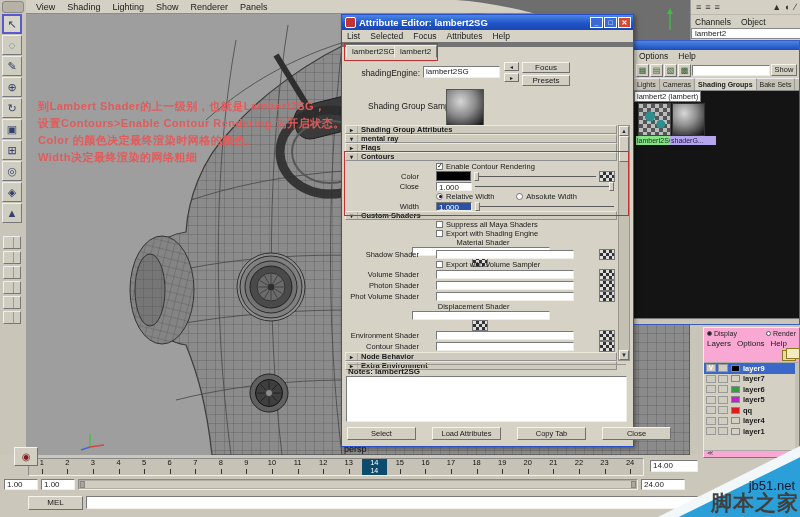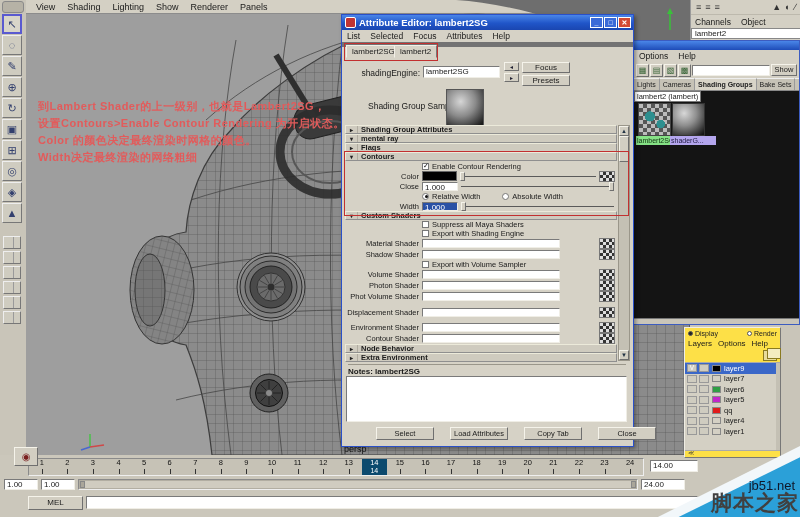--- a/index.html
+++ b/index.html
@@ -48,37 +48,37 @@
   .connbtn{position:absolute;width:15px;height:9px;font-size:6px;text-align:center;line-height:8px;color:#223;}
   #ae-focus{position:absolute;left:180px;top:47px;width:48px;height:11px;font-size:8px;text-align:center;line-height:9px;}
   #ae-presets{position:absolute;left:180px;top:60px;width:48px;height:11px;font-size:8px;text-align:center;line-height:9px;}
   #ae-sample-label{position:absolute;left:26px;top:86px;font-size:8.5px;}
   #ae-sample{position:absolute;left:104px;top:74px;width:36px;height:36px;background:radial-gradient(circle at 38% 32%,#d6d6d6,#8a8a8a 45%,#1c1c1c 92%);border:1px solid #555;}
   #ae-sections{position:absolute;left:3px;top:110px;width:272px;}
   .sec-hdr{height:9px;background:#cfcbbf;border:1px solid;border-color:#eceada #8f8f8f #8f8f8f #eceada;display:flex;align-items:center;font-size:7.5px;font-weight:bold;box-sizing:border-box;}
   .sec-hdr .arr{width:11px;text-align:center;font-size:6px;color:#222;border-right:1px solid #b0aca0;}
   .sec-hdr .lbl{padding-left:3px;}
   .row{position:relative;height:10px;font-size:7.5px;display:flex;align-items:center;}
-  .rlabel{width:74px;text-align:right;padding-right:3px;flex:none;}
+  .rlabel{width:74px;text-align:right;padding-right:17px;flex:none;}
   .cb{width:7px;height:7px;background:#fff;border:1px solid #777;flex:none;margin-right:3px;box-sizing:border-box;position:relative;}
   .cb.on::after{content:"✓";position:absolute;left:0;top:-2px;font-size:7px;color:#111;}
   .radio{width:7px;height:7px;border-radius:50%;background:#fff;border:1px solid #777;flex:none;margin-right:3px;box-sizing:border-box;position:relative;}
   .radio.on::after{content:"";position:absolute;left:1.5px;top:1.5px;width:3px;height:3px;border-radius:50%;background:#111;}
   .slider{flex:1;display:flex;align-items:center;height:10px;margin:0 3px;}
   .slider .track{flex:1;height:1px;background:#5a5a5a;}
   .slider .handle{width:5px;height:9px;background:#d2cec2;border:1px solid;border-color:#f5f3ea #6f6f6f #6f6f6f #f5f3ea;box-sizing:border-box;}
   .mapbtn{width:14px;height:9px;flex:none;margin-right:2px;background-image:linear-gradient(45deg,#333 25%,transparent 25%,transparent 75%,#333 75%),linear-gradient(45deg,#333 25%,#ddd 25%,#ddd 75%,#333 75%);background-size:6px 6px;background-position:0 0,3px 3px;border:1px solid #777;}
   .sfield{width:138px;height:9px;flex:none;}
   .swatch-black{width:33px;height:8px;background:#000;border:1px solid #666;flex:none;}
   #ae-scroll{position:absolute;left:276px;top:110px;width:12px;height:236px;background:#c4c0b4;border:1px solid #9a968a;box-sizing:border-box;}
   #ae-scroll .sarr{height:10px;background:#d2cec2;border:1px solid;border-color:#f5f3ea #6f6f6f #6f6f6f #f5f3ea;font-size:6px;text-align:center;line-height:9px;color:#234;box-sizing:border-box;}
   #ae-scroll .sthumb{height:26px;background:#d2cec2;border:1px solid;border-color:#f5f3ea #6f6f6f #6f6f6f #f5f3ea;box-sizing:border-box;}
   #ae-notes-label{position:absolute;left:6px;top:349px;font-size:8px;font-weight:bold;border-top:1px solid #9a968a;width:278px;padding-top:2px;}
   #ae-notes{position:absolute;left:4px;top:361px;width:281px;height:46px;background:#fff;}
-  #ae-footer{position:absolute;left:5px;top:412px;width:280px;height:13px;display:flex;gap:16px;margin-left:29px;}
+  #ae-footer{position:absolute;left:5px;top:412px;width:324px;height:13px;display:flex;gap:16px;}
   #ae-footer .fbtn{flex:1;font-size:7.5px;text-align:center;line-height:11px;}
   
   #shadepanel{left:633px;top:40px;width:167px;height:285px;background:#d4d0c4;border:1px solid #3c5cc0;box-sizing:border-box;z-index:30;display:flex;flex-direction:column;}
   #sp-title{height:9px;background:linear-gradient(180deg,#4a86e8,#1e4cb8);}
   #sp-menus{height:12px;display:flex;align-items:center;font-size:8.5px;}
   #sp-menus span{padding:0 5px;}
   #sp-toolbar{height:16px;display:flex;align-items:center;gap:1px;padding:0 2px;}
   .sp-ibtn{width:13px;height:13px;font-size:8px;line-height:12px;text-align:center;color:#2c5c2c;}
   #sp-search{flex:1;height:11px;}
   #sp-show{width:26px;height:12px;font-size:7.5px;text-align:center;line-height:10px;}
@@ -87,30 +87,30 @@
   .sp-tab.active{background:#d8d4c8;font-weight:bold;}
   #sp-dark{flex:1;background:#141414;position:relative;}
   #sp-tooltip{position:absolute;left:0;top:0;background:#fff;border:1px solid #777;font-size:7.5px;line-height:9px;padding:0 2px;white-space:nowrap;}
   #sp-sw1{position:absolute;left:4px;top:12px;width:31px;height:31px;background-image:radial-gradient(circle at 35% 40%,#2e8f8f 18%,transparent 19%),radial-gradient(circle at 70% 65%,#2e8f8f 14%,transparent 15%),linear-gradient(45deg,#555 25%,transparent 25%,transparent 75%,#555 75%),linear-gradient(45deg,#555 25%,#bbb 25%,#bbb 75%,#555 75%);background-size:100% 100%,100% 100%,8px 8px,8px 8px;background-position:0 0,0 0,0 0,4px 4px;border:1px solid #444;}
   #sp-sw2{position:absolute;left:38px;top:12px;width:31px;height:31px;background:radial-gradient(circle at 36% 30%,#d8d8d8,#8e8e8e 42%,#141414 95%);border:1px solid #333;}
   .sw-label{position:absolute;top:45px;height:9px;font-size:7px;line-height:9px;padding:0 1px;white-space:nowrap;overflow:hidden;}
   #sp-lab1{left:2px;width:45px;background:#86e286;color:#103410;}
   #sp-lab2{left:36px;width:44px;background:#b4a6ee;color:#201a40;}
   #sp-bottom{height:5px;background:#c9c5b9;border-top:1px solid #777;}
   
-  #layerspanel{left:684px;top:327px;width:97px;height:131px;background:#fde047;border:1px solid;border-color:#efede4 #777 #777 #efede4;box-sizing:border-box;z-index:30;display:flex;flex-direction:column;}
+  #layerspanel{left:703px;top:327px;width:97px;height:131px;background:#f9a8d4;border:1px solid;border-color:#efede4 #777 #777 #efede4;box-sizing:border-box;z-index:30;display:flex;flex-direction:column;}
   #lp-modes{height:10px;display:flex;align-items:center;font-size:7px;gap:2px;padding:0 3px;color:#222;}
   .mdot{width:5px;height:5px;border-radius:50%;border:1px solid #555;background:#fff;box-sizing:border-box;}
   .mdot.on{background:#222;}
   #lp-menus{height:11px;display:flex;align-items:center;gap:6px;font-size:8px;padding-left:3px;}
   #lp-toolbar{height:13px;position:relative;border-bottom:1px solid #aaa;}
   #lp-newlayer{position:absolute;right:3px;top:1px;width:12px;height:9px;border:1px solid #8a7a20;background:#e8dc9a;}
   #lp-newlayer::after{content:"";position:absolute;left:3px;top:-3px;width:12px;height:9px;border:1px solid #8a7a20;background:#f4ecc0;}
   #lp-list{flex:1;position:relative;background:#d4d0c4;border-right:4px solid #c4c0b4;}
-  .lrow{height:10.5px;display:flex;align-items:center;font-size:7.5px;}
+  .lrow{height:10.5px;display:flex;align-items:center;font-size:7.5px;font-weight:bold;}
   .lrow.sel{background:#3a67c8;color:#fff;}
   .lcell{width:10px;height:8px;border:1px solid #999;background:#cfccc0;box-sizing:border-box;flex:none;margin-left:2px;font-size:6.5px;line-height:6px;text-align:center;}
   .lsw{width:9px;height:7px;border:1px solid #888;box-sizing:border-box;flex:none;margin:0 3px 0 3px;}
   #lp-bottom{height:6px;font-size:6px;line-height:5px;padding-left:3px;color:#333;border-top:1px solid #aaa;}
   
   #timeline{left:0;top:455px;width:800px;height:62px;background:#cbc7bb;}
   #tl-ruler{position:absolute;left:28px;top:3px;width:616px;height:18px;background:#c6c2b6;border:1px solid;border-color:#8a8a8a #eee #eee #8a8a8a;display:flex;box-sizing:border-box;}
   .tl-cell{flex:1;position:relative;font-size:7.5px;text-align:center;color:#111;}
   .tl-cell .num{display:block;line-height:8px;}
   .tl-cell .tick{position:absolute;left:50%;bottom:1px;width:1px;height:5px;background:#333;}
@@ -365,21 +365,21 @@
           <span class="cb"></span>
         <span>Suppress all Maya Shaders</span>
       </div>
       <div class="row" style="height:9px;">
         <span class="rlabel"></span>
           <span class="cb"></span>
         <span>Export with Shading Engine</span>
       </div>
       <div id="cs-top">
 
-          <div class="row" style="height:11px;">
+          <div class="row" style="height:11px;flex-direction:column;">
             <span class="rlabel">Material Shader</span>
             <span class="field sfield"></span>
             <span style="flex:1;"></span>
             <span class="mapbtn"></span>
           </div>
 
           <div class="row" style="height:11px;">
             <span class="rlabel">Shadow Shader</span>
             <span class="field sfield"></span>
             <span style="flex:1;"></span>
@@ -407,21 +407,21 @@
             <span class="mapbtn"></span>
           </div>
 
           <div class="row" style="height:11px;">
             <span class="rlabel">Phot Volume Shader</span>
             <span class="field sfield"></span>
             <span style="flex:1;"></span>
             <span class="mapbtn"></span>
           </div>
 
-          <div class="row" style="height:20px;">
+          <div class="row" style="height:28px;flex-direction:column;">
             <span class="rlabel">Displacement Shader</span>
             <span class="field sfield"></span>
             <span style="flex:1;"></span>
             <span class="mapbtn"></span>
           </div>
 
           <div class="row" style="height:11px;">
             <span class="rlabel">Environment Shader</span>
             <span class="field sfield"></span>
             <span style="flex:1;"></span>

